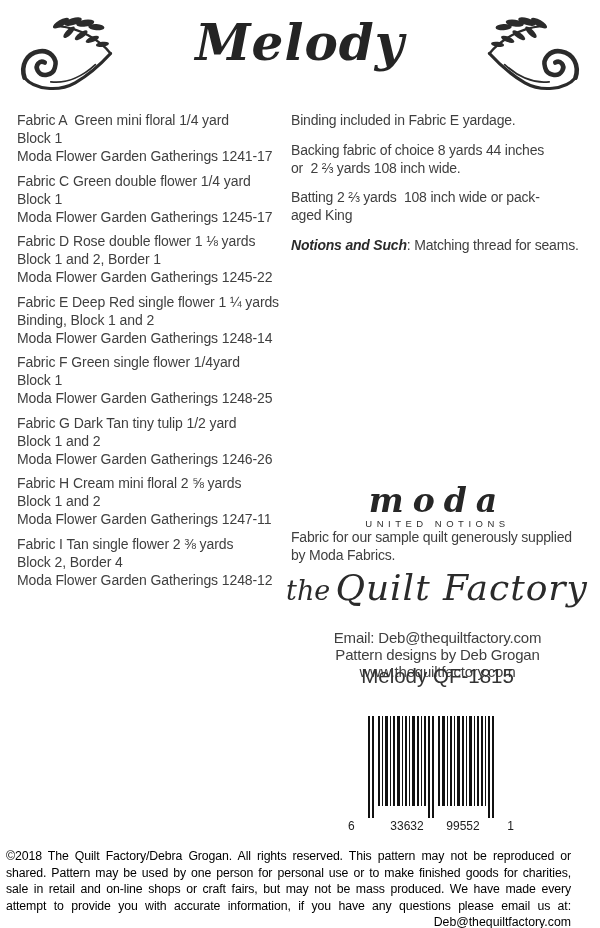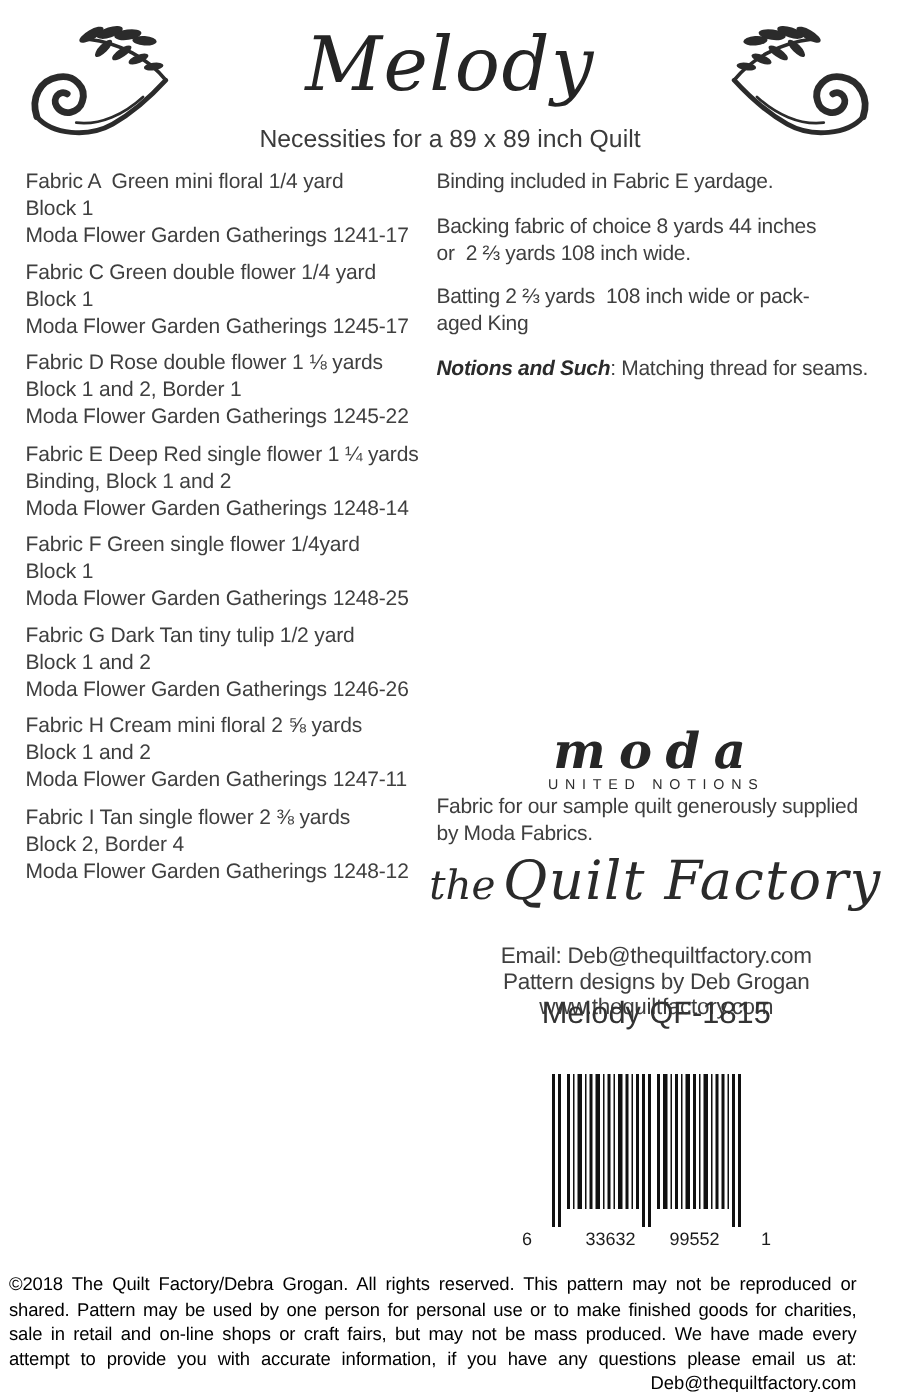--- a/index.html
+++ b/index.html
@@ -8,21 +8,21 @@
     font-family:"Liberation Sans","DejaVu Sans",sans-serif;color:#3f3f3f;
     overflow:hidden;margin:0 auto;
   }
   
   .flourish{position:absolute;top:13px;width:102px;height:86px;}
   .flourish.left{left:14px;}
   .flourish.right{right:14px;transform:scaleX(-1);}
   .flourish svg{width:100%;height:100%;}
   .title{
     position:absolute;top:6px;left:0;right:0;margin:0;text-align:center;
-    font-family:"DejaVu Serif","Liberation Serif",serif;font-style:italic;font-weight:400;
+    font-family:"DejaVu Serif","Liberation Serif",serif;font-style:italic;font-weight:700;
     font-size:50px;line-height:74px;color:#242424;letter-spacing:1px;
   }
   .subtitle{
     position:absolute;top:84px;left:0;right:0;text-align:center;
     font-size:16.5px;color:#3b3b3b;
   }
   
   .col-left{position:absolute;top:111px;left:17px;width:280px;}
   .fab{margin:0 0 6.5px 0;}
   .fab-line{white-space:pre;font-size:14px;line-height:18px;letter-spacing:-0.1px;}
@@ -103,21 +103,20 @@
         <ellipse cx="81" cy="14" rx="8" ry="3.1" transform="rotate(4 81 14)"></ellipse>
         <ellipse cx="54" cy="19" rx="7.5" ry="2.8" transform="rotate(-45 54 19)"></ellipse>
         <ellipse cx="66" cy="22" rx="7.5" ry="2.8" transform="rotate(-35 66 22)"></ellipse>
         <ellipse cx="77" cy="26" rx="7" ry="2.7" transform="rotate(-22 77 26)"></ellipse>
         <ellipse cx="87" cy="31" rx="6.5" ry="2.5" transform="rotate(-8 87 31)"></ellipse>
       </g>
     </svg>
   </div>
 
   <h1 class="title">Melody</h1>
-  <div class="subtitle">Necessities for a 89 x 89 inch Quilt</div>
 
   <div class="col-left">
     <div class="fab">
       <div class="fab-line">Fabric A  Green mini floral 1/4 yard</div>
       <div class="fab-line">Block 1</div>
       <div class="fab-line">Moda Flower Garden Gatherings 1241-17</div>
     </div>
     <div class="fab">
       <div class="fab-line">Fabric C Green double flower 1/4 yard</div>
       <div class="fab-line">Block 1</div>

